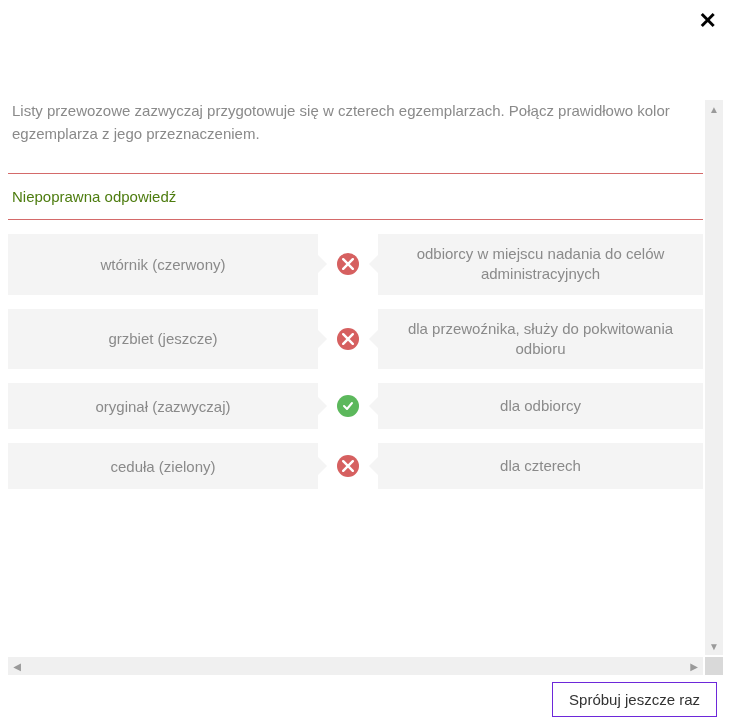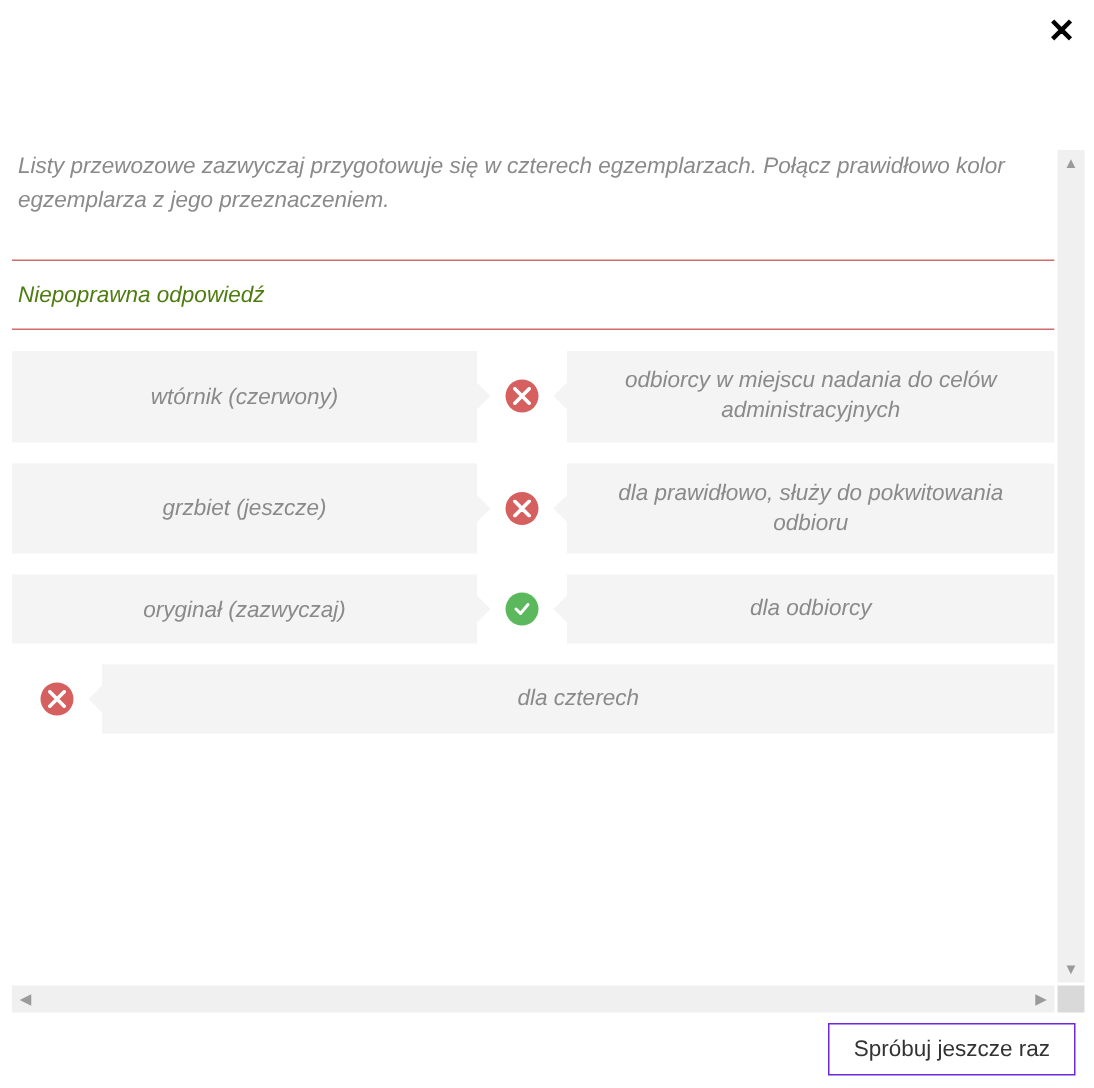--- a/index.html
+++ b/index.html
@@ -1,20 +1,20 @@
 <!DOCTYPE html>
 <html><head>
 <meta charset="utf-8">
 <style>
   * { box-sizing: border-box; margin: 0; padding: 0; }
   html, body { width: 729px; height: 725px; font-family: Arial, Helvetica, sans-serif; background: #fff; color: #444; }
   .modal { position: relative; width: 729px; height: 725px; }
   .close-btn { position: absolute; top: 10px; right: 12px; font-size: 22px; font-weight: bold; color: #000; cursor: pointer; line-height: 1; }
   .content-wrap { position: absolute; top: 100px; left: 8px; right: 6px; bottom: 50px; }
-  .scroll-area { position: absolute; top: 0; left: 0; right: 20px; bottom: 20px; overflow: hidden; font-style: italic; }
+  .scroll-area { position: absolute; top: 0; left: 0; right: 20px; bottom: 20px; overflow: hidden; }
   .question { font-size: 15px; color: #8a8a8a; line-height: 1.5; padding: 0 4px 24px 4px; }
   .hr-red { height: 1px; background: #d46a6a; margin: 4px 0; }
   .feedback { color: #4d7c0f; font-size: 15px; padding: 10px 4px; }
   .pairs { margin-top: 14px; }
   .row { display: flex; align-items: stretch; margin-bottom: 14px; justify-content: space-between; }
   .cell { position: relative; background: #f4f4f4; display: flex; align-items: center; justify-content: center; text-align: center; padding: 10px 14px; font-size: 15px; color: #8a8a8a; }
   .cell-left { flex: 0 0 310px; min-height: 46px; }
   .cell-right { flex: 1; min-height: 46px; line-height: 1.35; }
   .cell-left::after {
     content: ""; position: absolute; right: -9px; top: 50%; transform: translateY(-50%);
@@ -64,34 +64,35 @@
           </div>
           <div class="row">
             <div class="cell cell-left">grzbiet (jeszcze)</div>
             <div class="mid">
               <div class="status-icon status-wrong">
                 <svg viewBox="0 0 10 10">
                   <path d="M1 1 L9 9 M9 1 L1 9" stroke="#fff" stroke-width="2" fill="none" stroke-linecap="round"></path>
                 </svg>
               </div>
             </div>
-            <div class="cell cell-right">dla prawidłowo, służy do pokwitowania odbioru</div>
+            <div class="cell cell-right">dla przewoźnika, służy do pokwitowania odbioru</div>
           </div>
           <div class="row">
             <div class="cell cell-left">oryginał (zazwyczaj)</div>
             <div class="mid">
               <div class="status-icon status-correct">
                 <svg viewBox="0 0 12 12">
                   <path d="M2 6 L5 9 L10 3" stroke="#fff" stroke-width="2" fill="none" stroke-linecap="round" stroke-linejoin="round"></path>
                 </svg>
               </div>
             </div>
             <div class="cell cell-right">dla odbiorcy</div>
           </div>
           <div class="row">
+            <div class="cell cell-left">ceduła (zielony)</div>
             <div class="mid">
               <div class="status-icon status-wrong">
                 <svg viewBox="0 0 10 10">
                   <path d="M1 1 L9 9 M9 1 L1 9" stroke="#fff" stroke-width="2" fill="none" stroke-linecap="round"></path>
                 </svg>
               </div>
             </div>
             <div class="cell cell-right">dla czterech</div>
           </div>
         </div>

